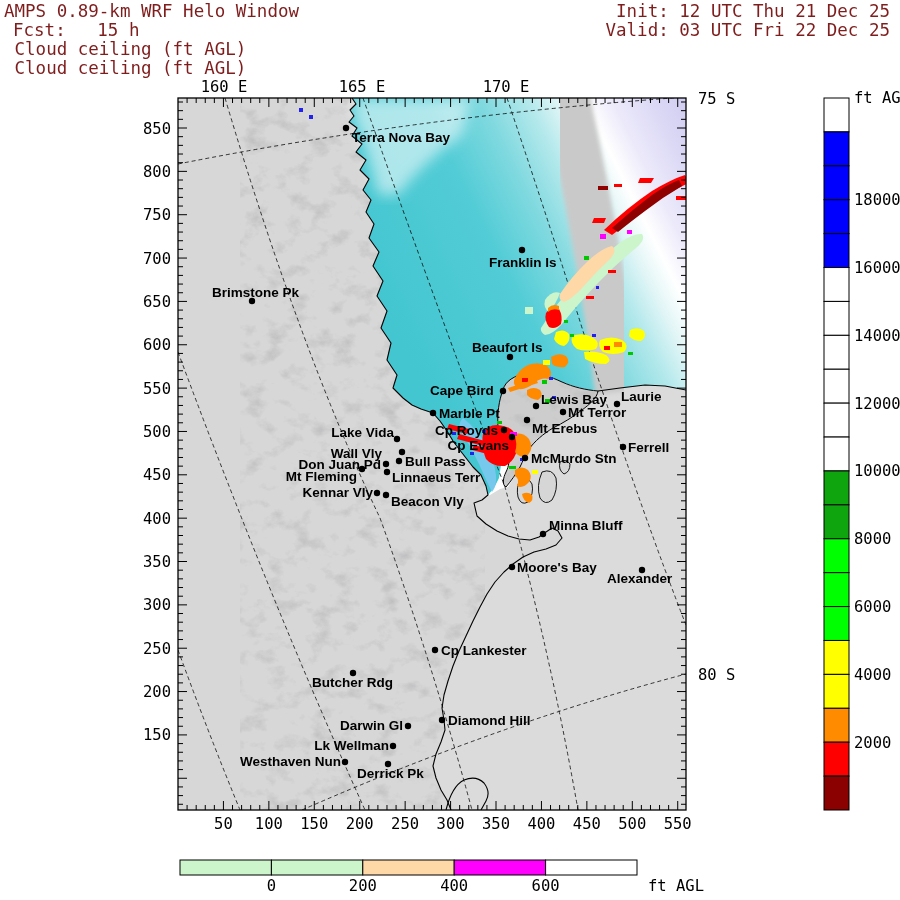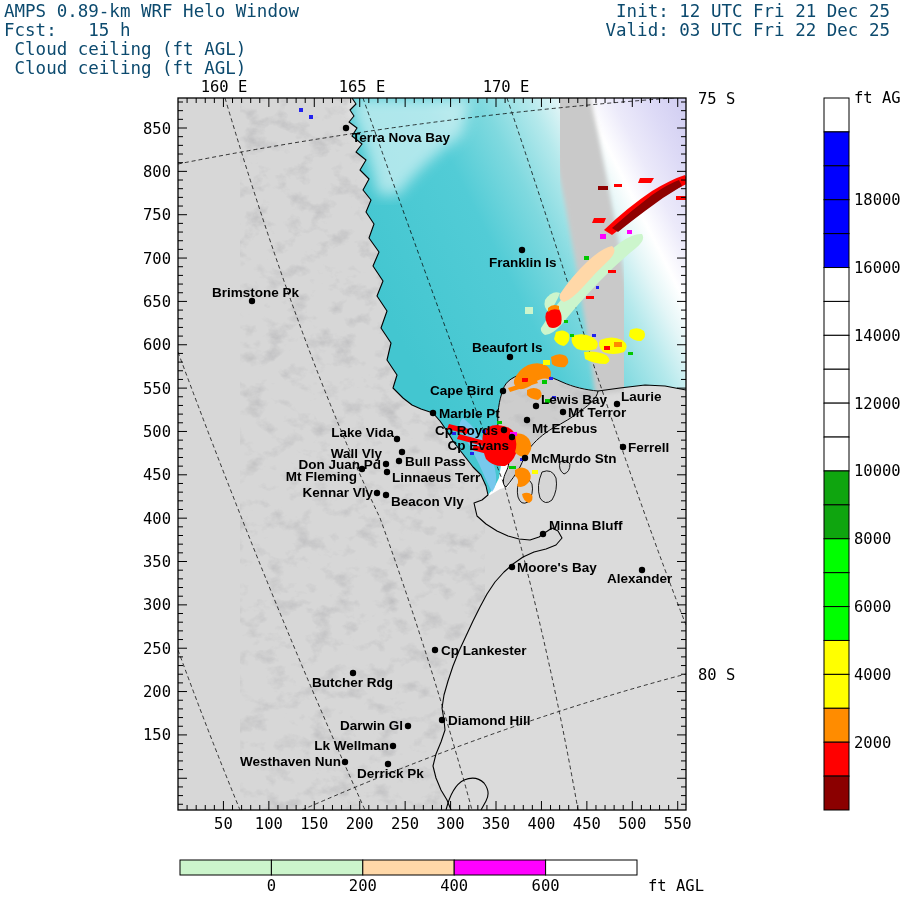--- a/index.html
+++ b/index.html
@@ -1,38 +1,38 @@
 <!DOCTYPE html>
 <html><head>
 <meta charset="utf-8">
 <style>
   html,body{margin:0;padding:0;background:#fff;}
   body{width:900px;height:900px;position:relative;overflow:hidden;
        font-family:"DejaVu Sans Mono",monospace;}
-  .hline{position:absolute;font:17.5px "DejaVu Sans Mono",monospace;color:#0c4a6e;
+  .hline{position:absolute;font:17.5px "DejaVu Sans Mono",monospace;color:#7f1d1d;
          white-space:pre;line-height:18px;}
   .hright{right:10px;text-align:right;}
   svg{position:absolute;left:0;top:0;}
   text{fill:#000;}
   .tick{font:15.5px "DejaVu Sans Mono",monospace;}
   .stn{font:bold 13.5px "Liberation Sans",sans-serif;}
   .coast{fill:none;stroke:#000;stroke-width:1.1;stroke-linejoin:round;}
   .grat{fill:none;stroke:#000;stroke-width:0.9;stroke-dasharray:4 3;opacity:.85;}
   .mint{fill:#CCF5CC}.peach{fill:#FFD8A8}.mag{fill:#FF00FF}.red{fill:#FF0000}
   .dkred{fill:#8F0000}.orange{fill:#FF8A00}.yellow{fill:#FFFF00}
   .green{fill:#00C800}.blue{fill:#2222EE}
 </style>
 </head>
 <body>
 
 <div class="hline" style="left:4px;top:2px">AMPS 0.89-km WRF Helo Window</div>
-<div class="hline" style="left:4px;top:21px">Fcst:   15 h</div>
+<div class="hline" style="left:13px;top:21px">Fcst:   15 h</div>
 <div class="hline" style="left:4px;top:40px"> Cloud ceiling (ft AGL)</div>
 <div class="hline" style="left:4px;top:59px"> Cloud ceiling (ft AGL)</div>
-<div class="hline hright" style="top:2px">Init: 12 UTC Fri 21 Dec 25</div>
+<div class="hline hright" style="top:2px">Init: 12 UTC Thu 21 Dec 25</div>
 <div class="hline hright" style="top:21px">Valid: 03 UTC Fri 22 Dec 25</div>
 
 <svg width="900" height="900" viewBox="0 0 900 900">
   <defs>
     <clipPath id="frameClip">
         <rect x="178" y="98" width="508" height="712"></rect>
       </clipPath>
     <clipPath id="landClip">
       <path d="M178,98 L352,98 356,104 350,110 354,116 349,122 357,128 352,136 362,144 356,152 366,160 360,170 369,179 363,190 371,200 366,212 374,224 369,238 379,252 373,266 383,281 377,296 387,311 381,328 391,343 387,360 397,375 393,388 403,398 412,405 421,409 433,413 440,421 447,431 453,441 459,449 466,458 473,467 481,475 486,486 488,495 482,500 474,503 477,516 486,524 497,531 508,536 519,539 530,540 539,537 546,532 552,528 558,531 562,538 556,545 546,549 534,552 523,557 513,564 504,572 495,582 487,594 480,607 473,621 466,636 459,651 453,666 448,681 444,695 442,708 444,720 445,730 441,742 436,754 433,766 436,778 441,790 447,800 451,810 L178,810 Z"></path>
     </clipPath>

